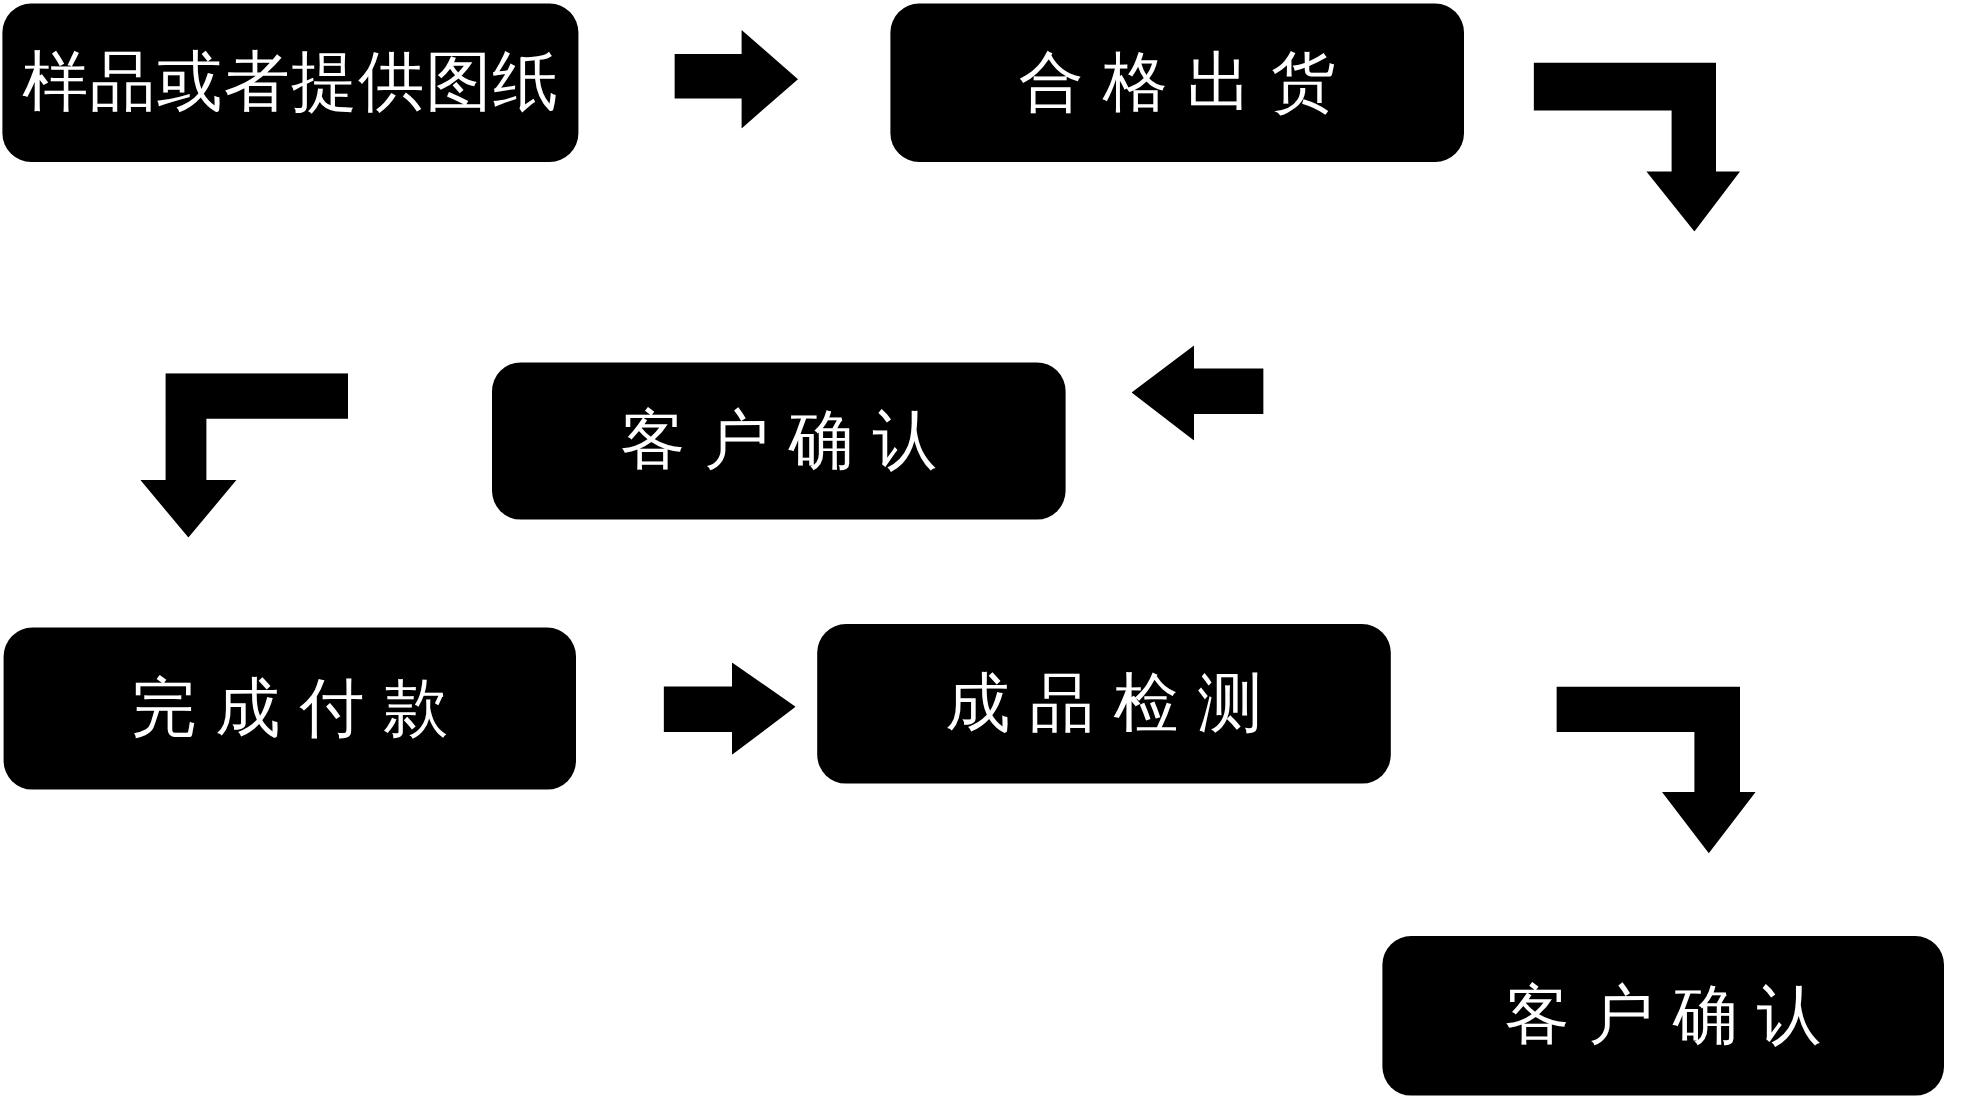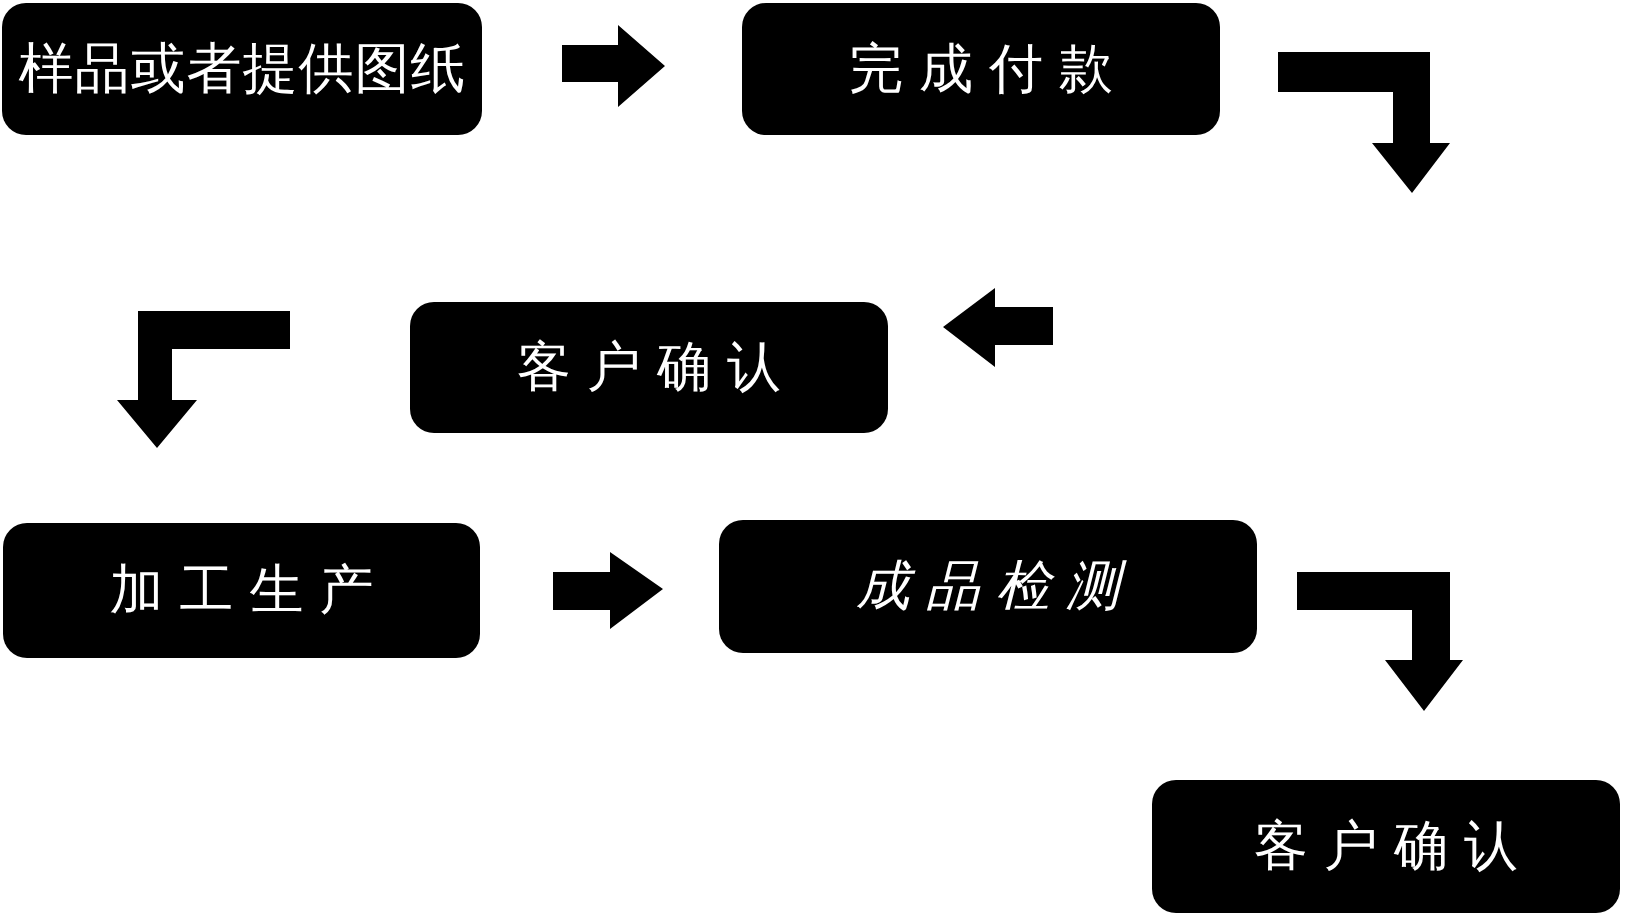--- a/index.html
+++ b/index.html
@@ -33,47 +33,47 @@
   .node.tight {
     font-size: 55px;
     letter-spacing: 1px;
     text-indent: 1px;
   }
   .n1 { left: 2px;    top: 3px;   width: 480px; height: 132px; }
   .n2 { left: 742px;  top: 3px;   width: 478px; height: 132px; }
   .n3 { left: 1107px; top: 258px; width: 478px; height: 132px; }
   .n4 { left: 410px;  top: 261px; width: 478px; height: 131px; margin-top: 41px; }
   .n5 { left: 3px;    top: 523px; width: 477px; height: 135px; }
-  .n6 { left: 719px;  top: 520px; width: 538px; height: 133px; font-style: italic; }
+  .n6 { left: 681px;  top: 520px; width: 478px; height: 133px; }
   .n7 { left: 1152px; top: 780px; width: 468px; height: 133px; }
   .arrow {
     position: absolute;
     display: block;
   }
   .a1 { left: 562px;  top: 25px;  }
   .a2 { left: 1278px; top: 52px;  }
   .a3 { left: 943px;  top: 288px; }
   .a4 { left: 117px;  top: 311px; }
   .a5 { left: 553px;  top: 552px; }
   .a6 { left: 1297px; top: 572px; }
   .arrow polygon { fill: #000000; }
 </style>
 </head>
 <body>
 
 <div class="canvas">
 
   <div class="node tight n1">样品或者提供图纸</div>
 
-  <div class="node n2">完成付款</div>
+  <div class="node n2">合格出货</div>
 
 
   <div class="node n4">客户确认</div>
 
-  <div class="node n5">加工生产</div>
+  <div class="node n5">完成付款</div>
 
   <div class="node n6">成品检测</div>
 
   <div class="node n7">客户确认</div>
 
   <svg class="arrow a1" width="103" height="82" viewBox="0 0 103 82">
     <polygon points="0,20 56,20 56,0 103,41 56,82 56,57 0,57"></polygon>
   </svg>
 
   <svg class="arrow a2" width="172" height="141" viewBox="0 0 172 141">

